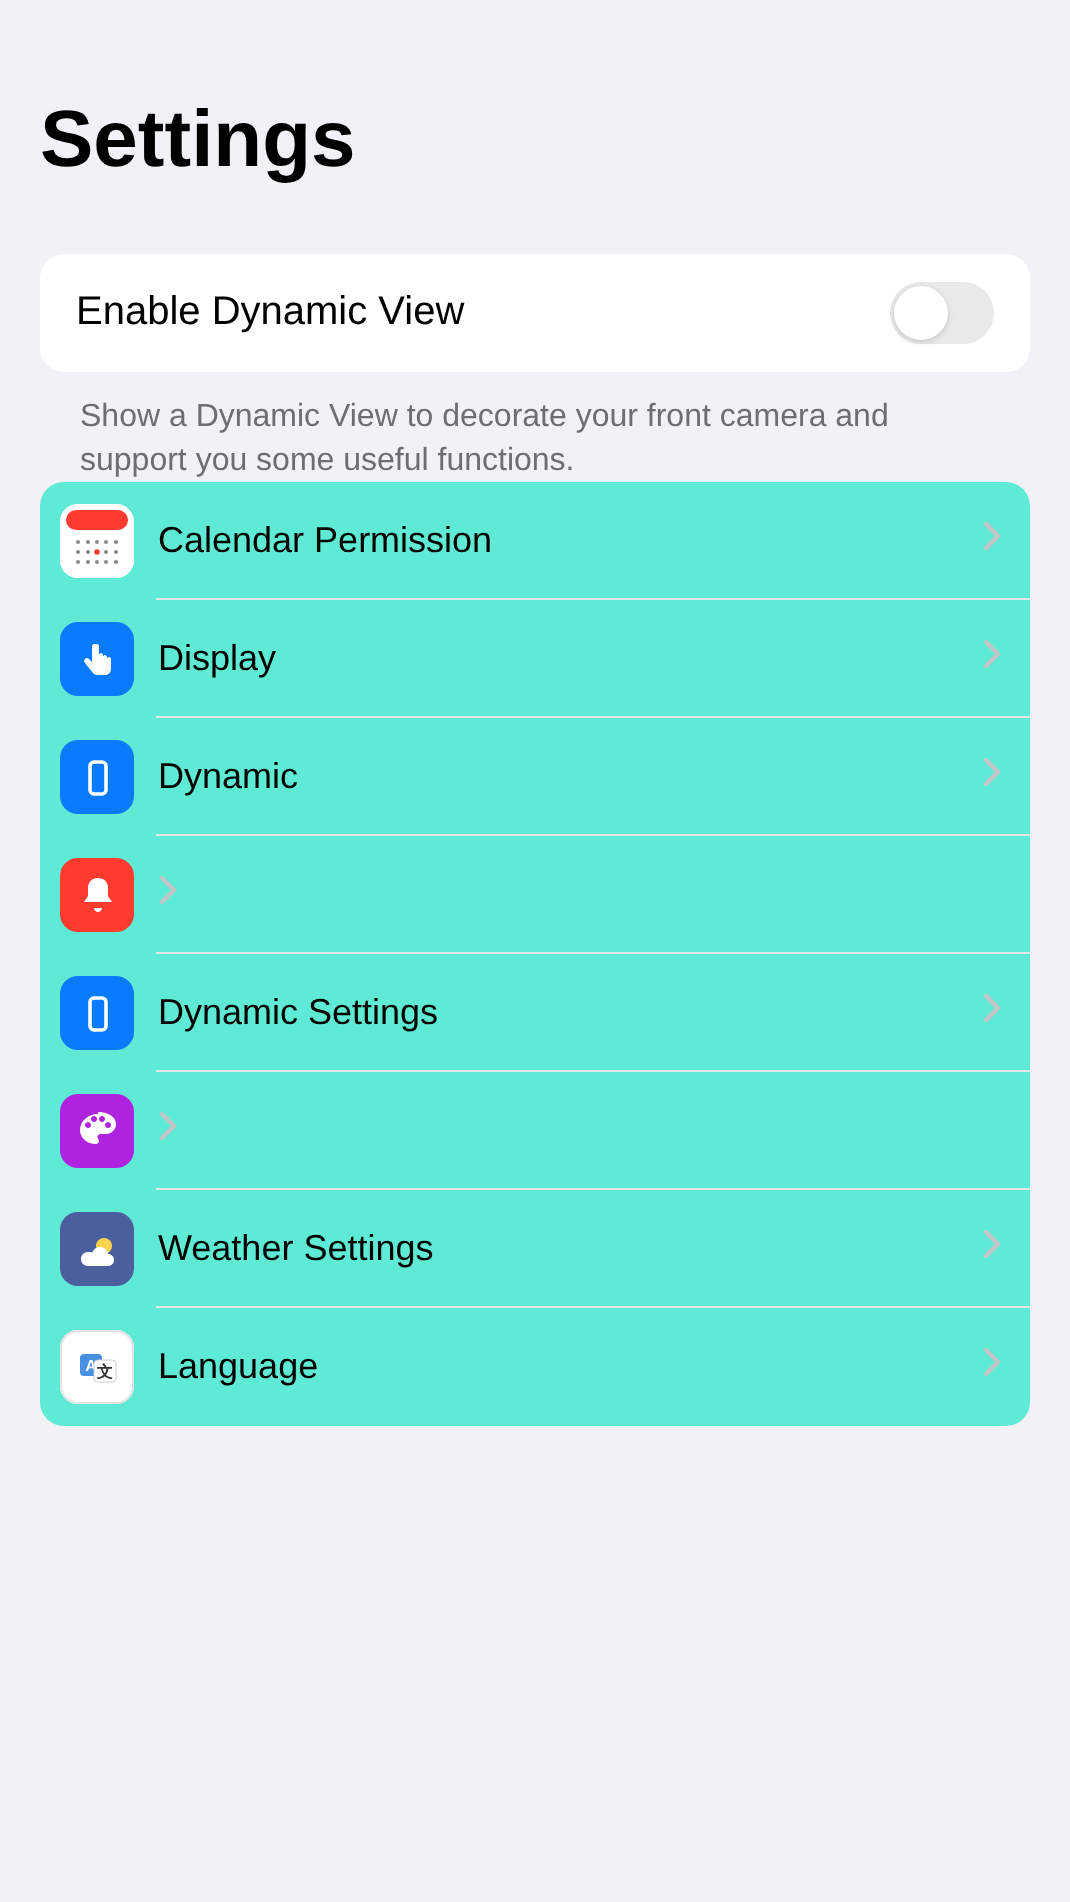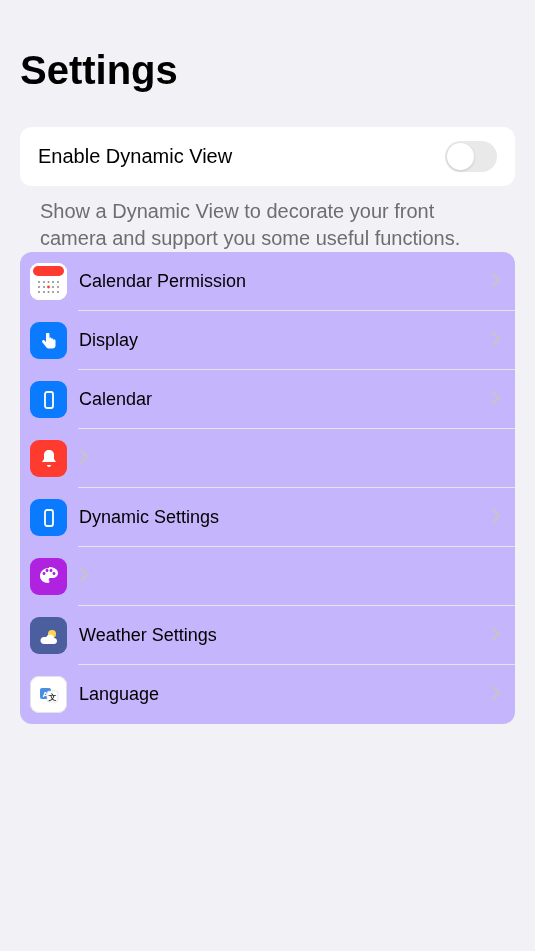--- a/index.html
+++ b/index.html
@@ -50,33 +50,33 @@
       width: 27px;
       height: 27px;
       background: #fff;
       border-radius: 50%;
       position: absolute;
       top: 2px;
       left: 2px;
       box-shadow: 0 1px 3px rgba(0,0,0,0.15);
     }
     .description {
-      font-size: 20px;
+      font-size: 16px;
       color: #6d6d72;
       padding: 12px 20px 0 20px;
       line-height: 1.35;
     }
     .section-header {
       font-size: 14px;
       color: #6d6d72;
       letter-spacing: 0.3px;
       padding: 30px 7px 8px 7px;
     }
     .list {
-      background: #c4b5fd;
+      background: #5eead4;
       border-radius: 12px;
       overflow: hidden;
     }
     .list-row {
       display: flex;
       align-items: center;
       padding: 11px 14px 11px 10px;
       cursor: pointer;
       position: relative;
     }
@@ -171,21 +171,21 @@
         <span class="chevron"><svg width="10" height="16" viewBox="0 0 10 16" fill="none">
             <path d="M2 2l6 6-6 6" stroke="#c5c5c7" stroke-width="2.2" stroke-linecap="round" stroke-linejoin="round"></path>
           </svg></span>
       </div>
       <div class="list-row">
         <div class="icon-wrap" style="background: rgb(10, 122, 255);">
           <svg width="24" height="24" viewBox="0 0 24 24">
             <rect x="8" y="4" width="8" height="16" rx="2" fill="none" stroke="#fff" stroke-width="1.8"></rect>
           </svg>
         </div>
-        <span class="row-label">Calendar</span>
+        <span class="row-label">Dynamic</span>
         <span class="chevron"><svg width="10" height="16" viewBox="0 0 10 16" fill="none">
             <path d="M2 2l6 6-6 6" stroke="#c5c5c7" stroke-width="2.2" stroke-linecap="round" stroke-linejoin="round"></path>
           </svg></span>
       </div>
       <div class="list-row">
         <div class="icon-wrap" style="background: rgb(255, 59, 48);">
           <svg width="24" height="24" viewBox="0 0 24 24" fill="#fff">
             <path d="M12 3c-3 0-5 2-5 5v4l-2 3h14l-2-3V8c0-3-2-5-5-5zm-2 15c0 1.1.9 2 2 2s2-.9 2-2h-4z"></path>
           </svg>
         </div>

